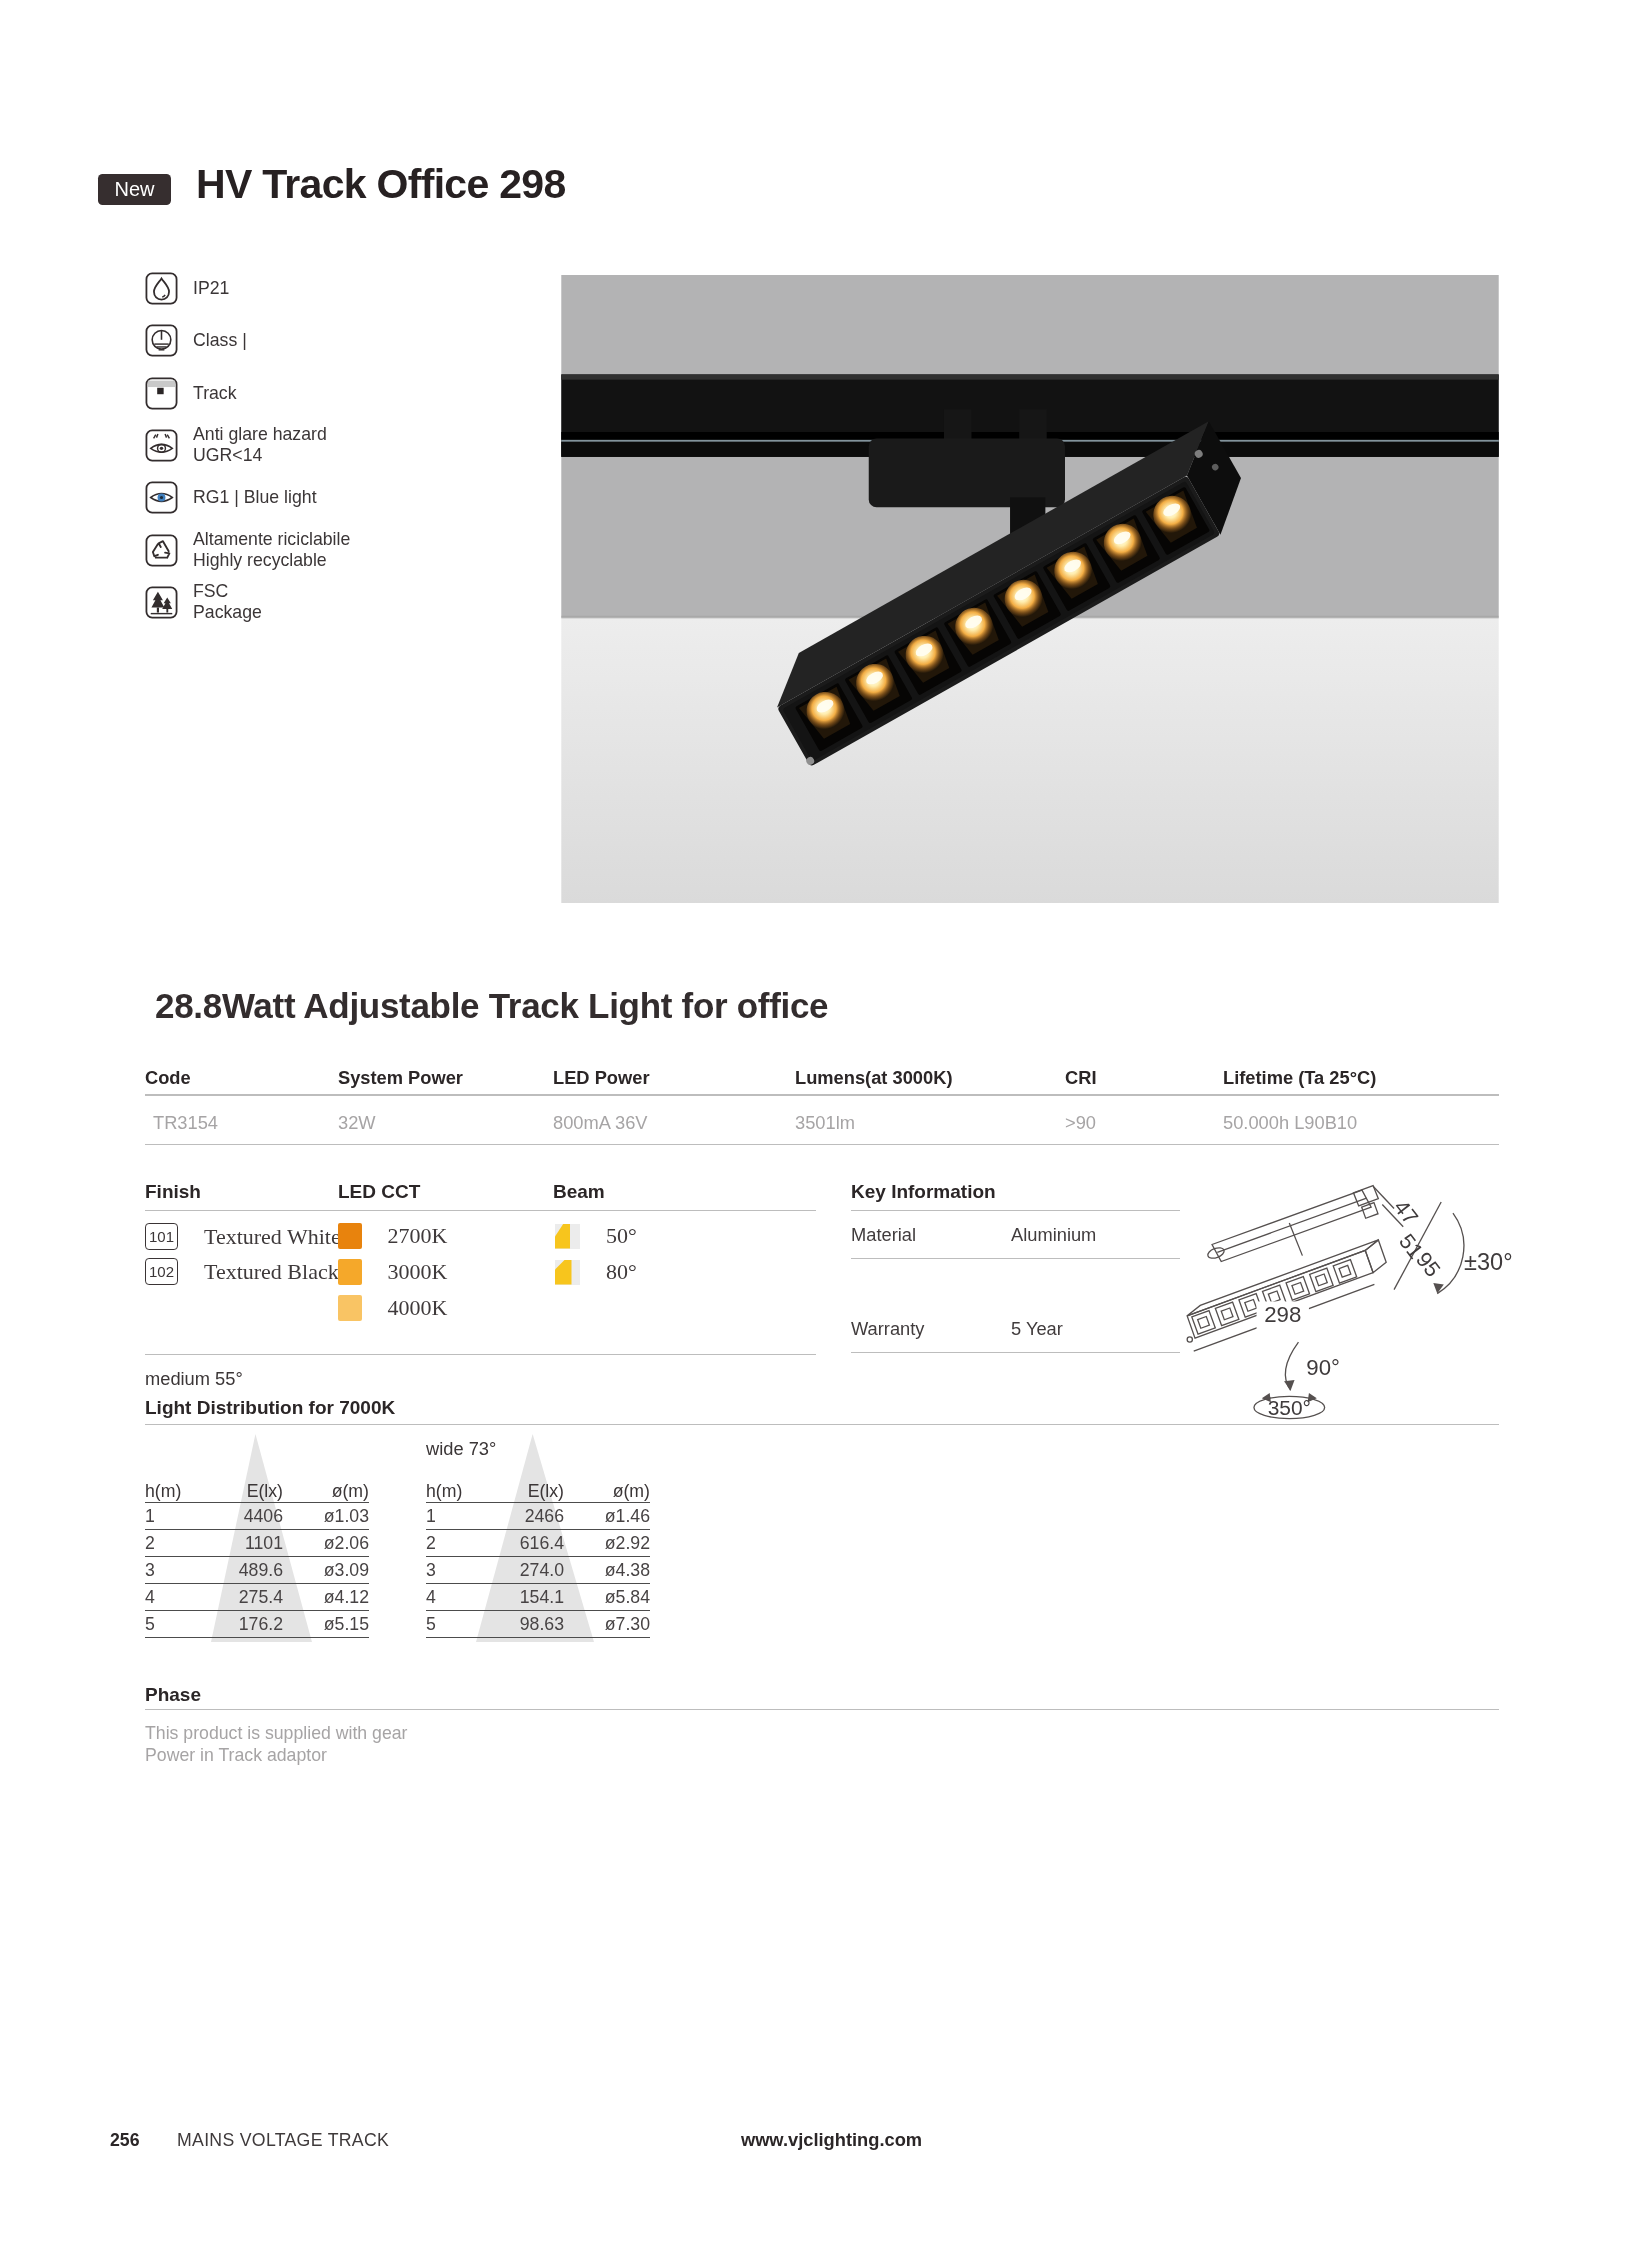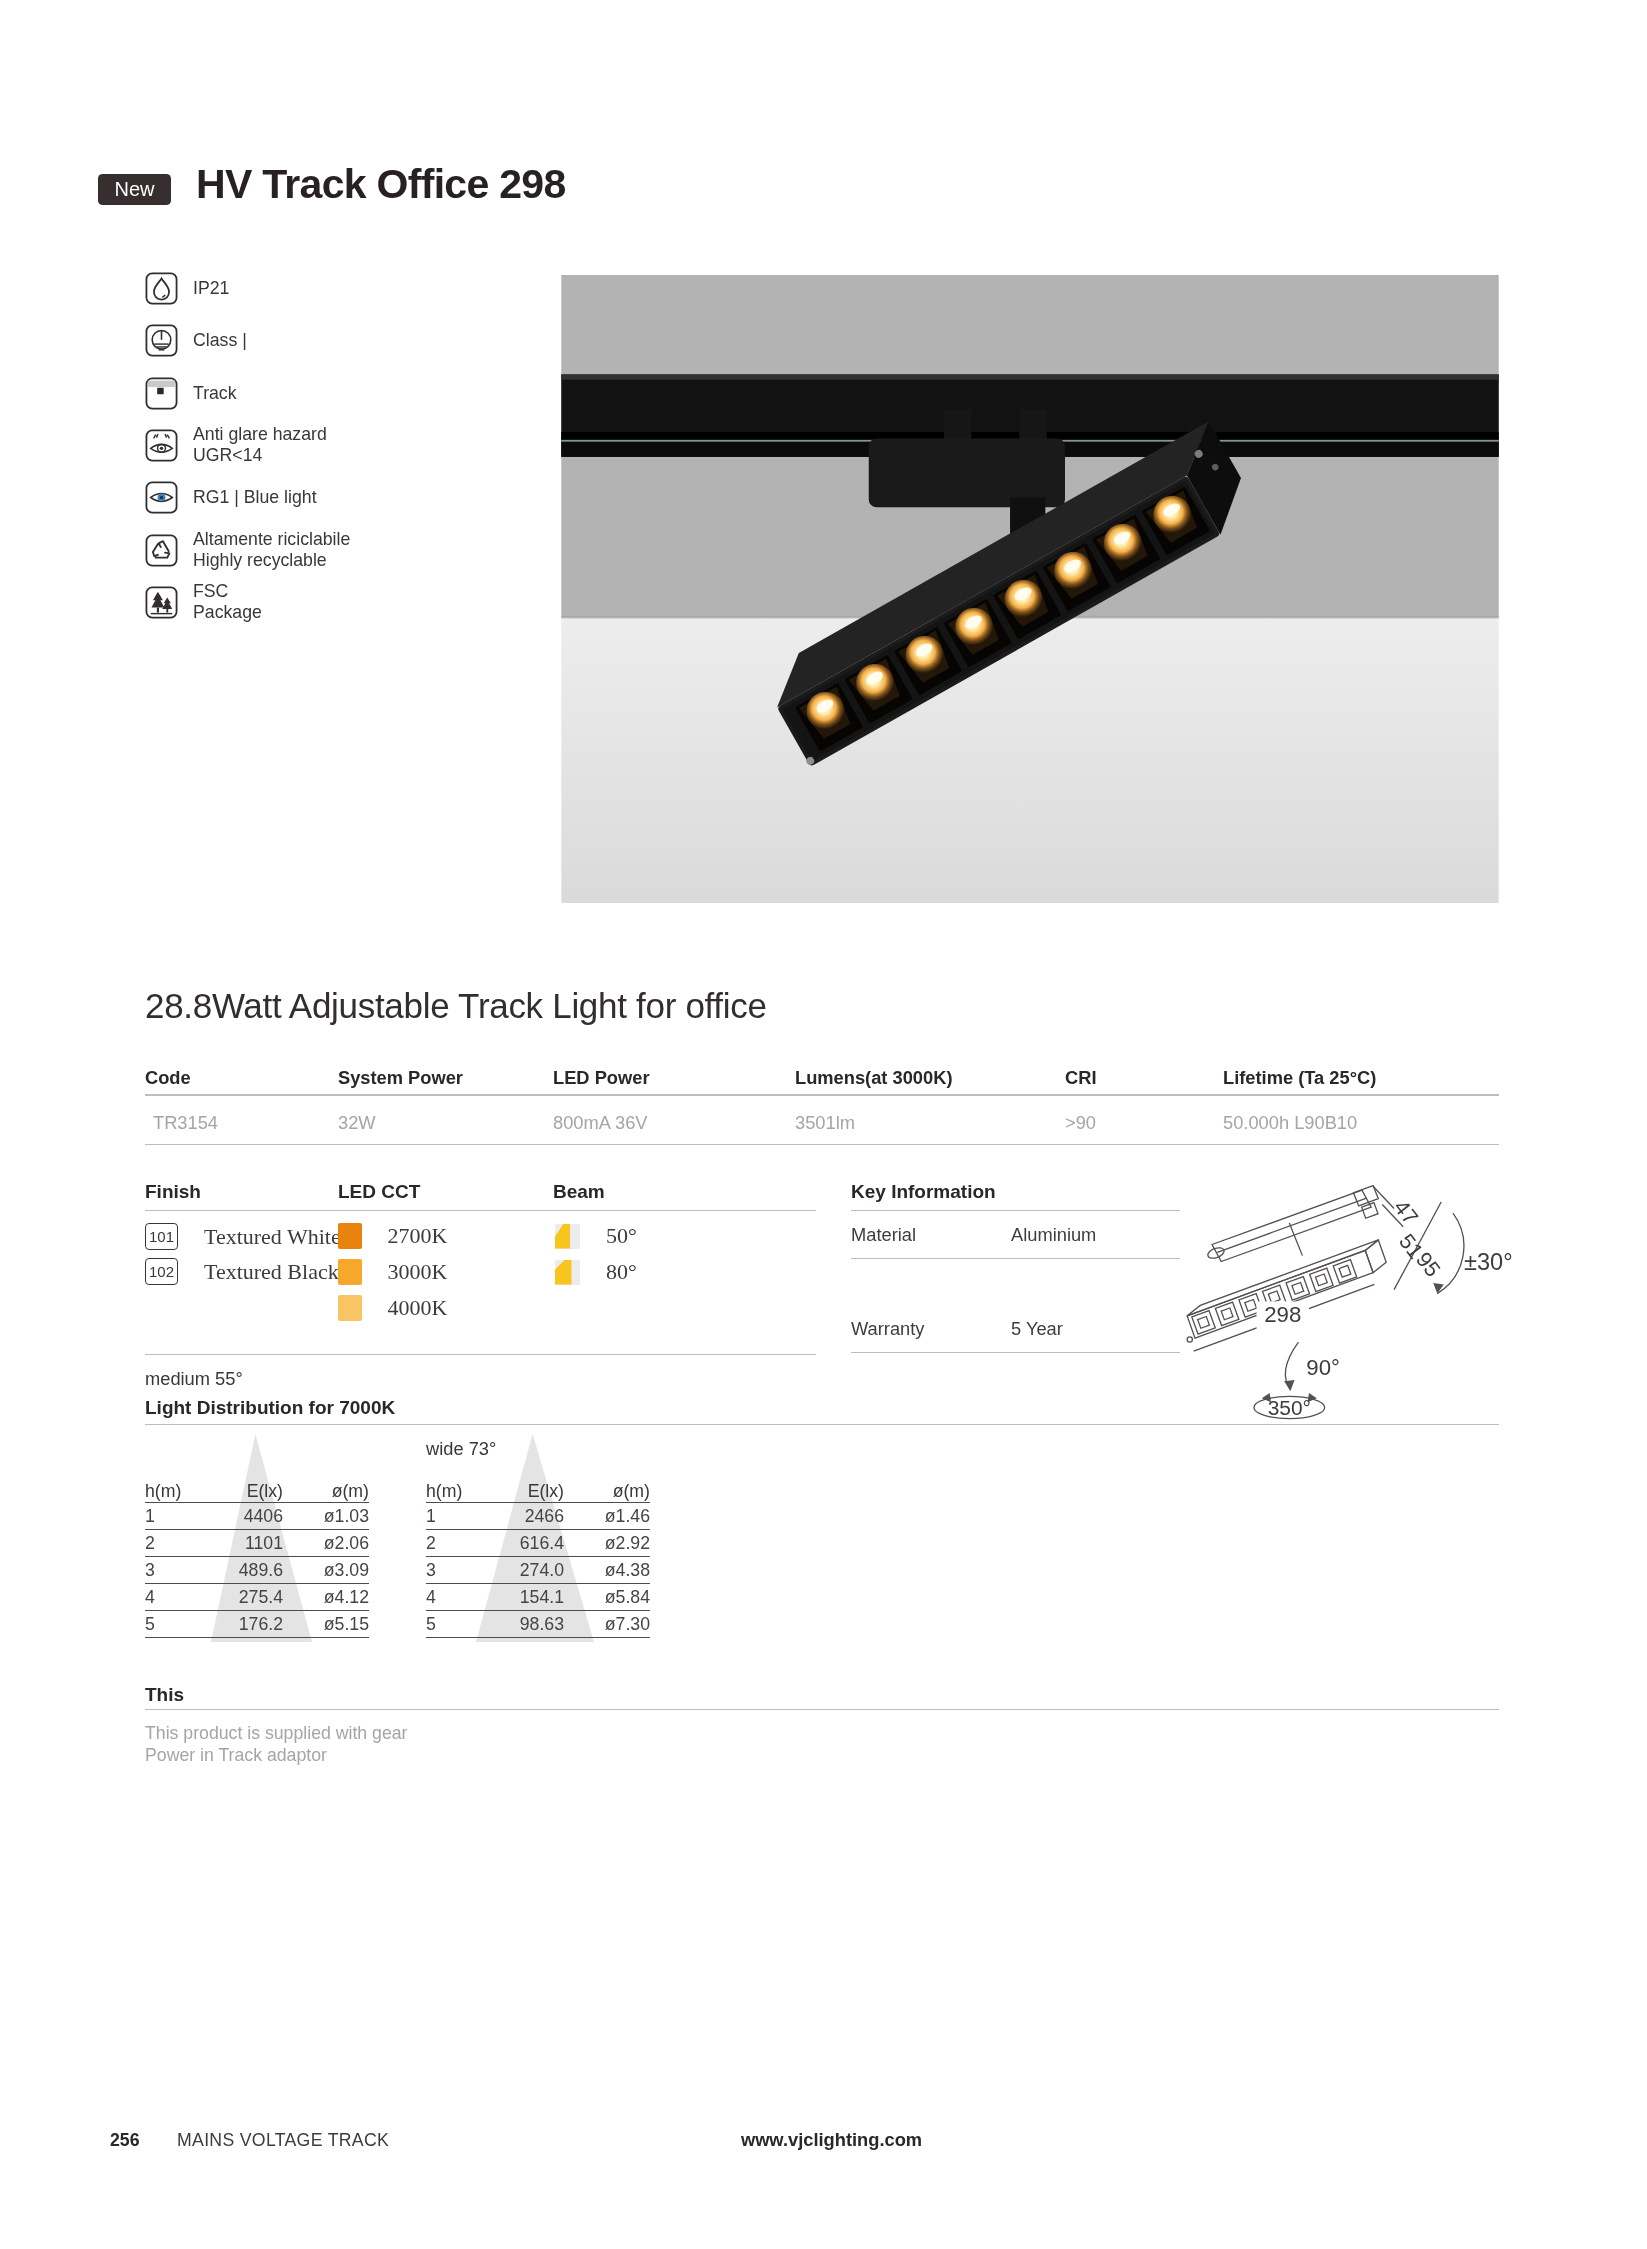--- a/index.html
+++ b/index.html
@@ -15,21 +15,21 @@
 
   
   .feat{left:145px;height:34px;display:flex;align-items:center;}
   .feat .box{width:33px;height:33px;flex:0 0 33px;}
   .feat .lbl{margin-left:15px;font-size:17.7px;line-height:21px;color:#3b3637;}
 
   
   .photo{left:561px;top:275px;width:938px;height:628px;}
 
   
-  .h2{left:145px;top:986px;font-size:35px;font-weight:400;letter-spacing:-0.3px;color:#332d2e;}
+  .h2{left:155px;top:986px;font-size:35px;font-weight:700;letter-spacing:-0.3px;color:#332d2e;}
 
   
   .spec-rule{left:145px;width:1354px;height:2px;background:#bdbdbd;}
   .spec-cell{position:absolute;top:0;font-size:18.3px;}
   .spec-head .spec-cell{font-weight:700;color:#2b2627;}
   .spec-val .spec-cell{color:#a6a4a5;}
 
   .sec-title{font-size:19px;font-weight:700;color:#2b2627;}
   .rule{height:1.3px;background:#bdbdbd;}
 
@@ -433,21 +433,21 @@
         <span class="ra">154.1</span>
         <span class="ra">ø5.84</span>
       </div>
     <div class="ld-r">
         <span>5</span>
         <span class="ra">98.63</span>
         <span class="ra">ø7.30</span>
       </div>
   </div>
 
-  <div class="abs sec-title" style="left:145px;top:1684px">This</div>
+  <div class="abs sec-title" style="left:145px;top:1684px">Phase</div>
   <div class="abs rule" style="left:145px;top:1709px;width:1354px"></div>
   <div class="abs gray-text pre" style="left:145px;top:1722px">This product is supplied with gear
 Power in Track adaptor</div>
 
   <div class="abs foot-num">256</div>
   <div class="abs foot-sec">MAINS VOLTAGE TRACK</div>
   <div class="abs foot-web">www.vjclighting.com</div>
 
 </div>
 

